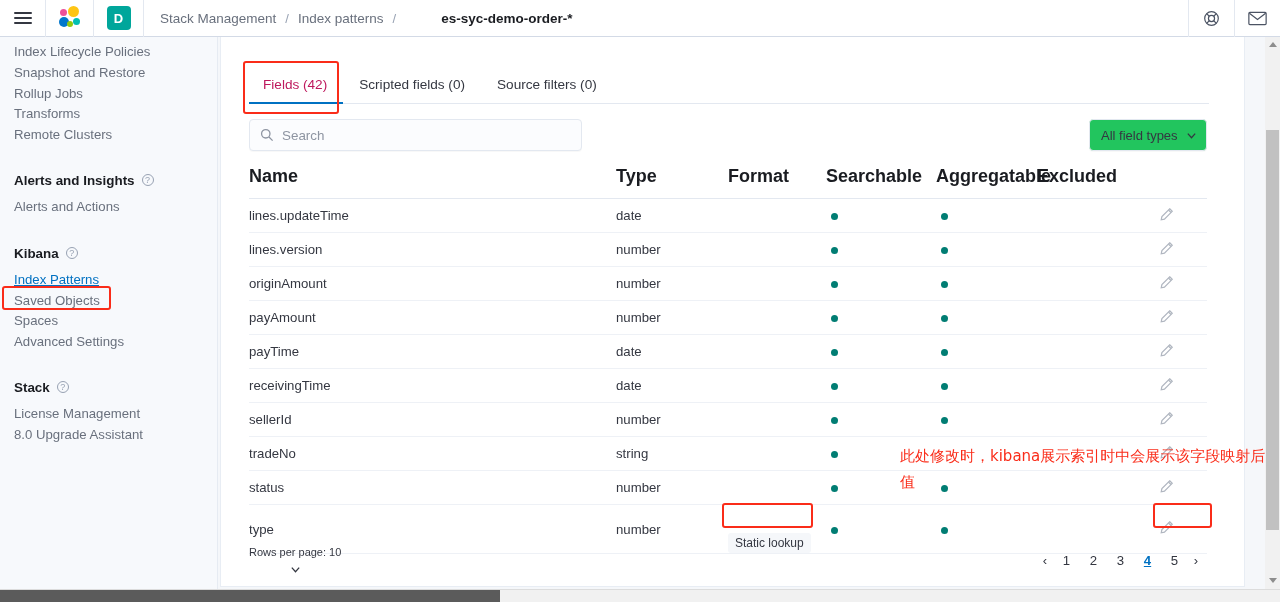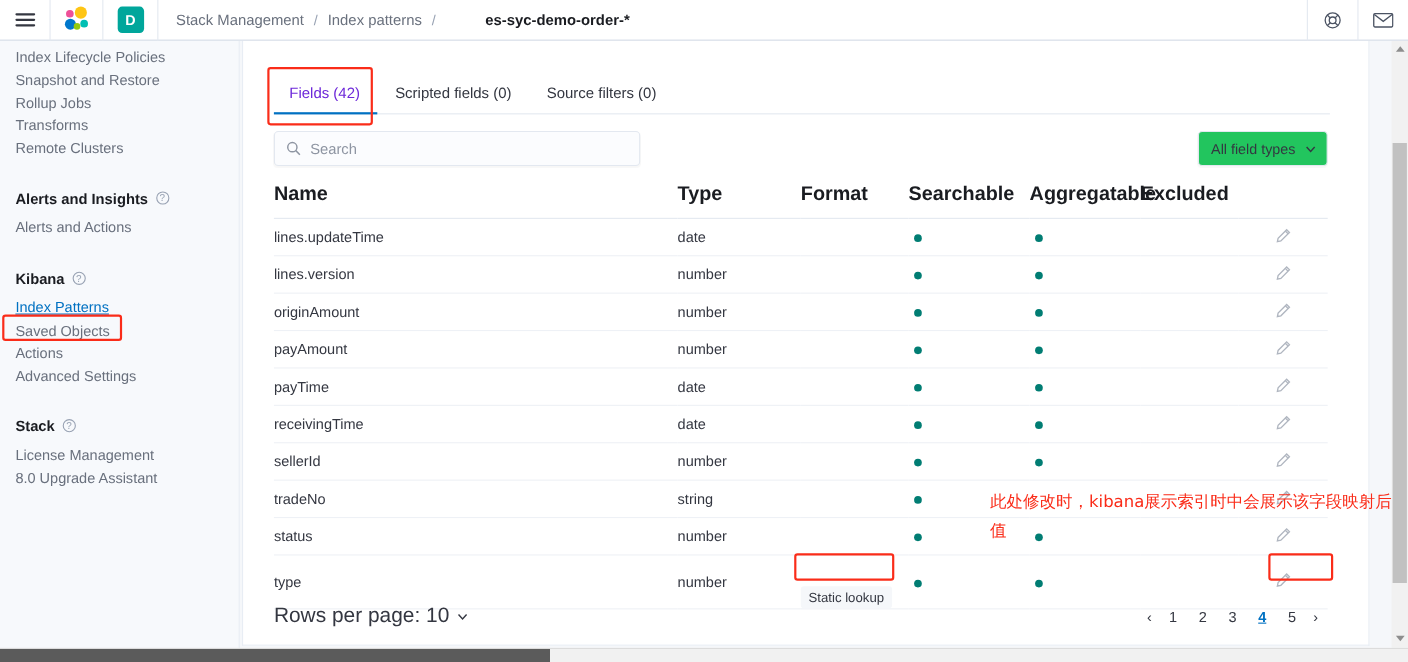--- a/index.html
+++ b/index.html
@@ -116,21 +116,21 @@
     width: 960px; height: 36px;
     border-bottom: 1px solid #e3e8f0;
   }
   .tab {
     font-size: 13.6px; color: #343741;
     padding: 0 16px 11px 16px;
     position: relative; white-space: nowrap;
     cursor: pointer;
   }
   .tab:first-child { padding-left: 14px; }
-  .tab.selected { color: #6d28d9; font-weight: 400; }
+  .tab.selected { color: #be185d; font-weight: 400; }
   .tab.selected::after {
     content: ""; position: absolute; left: 0; right: 0; bottom: -1px;
     height: 2px; background: #0071c2;
   }
 
   
   #search-box {
     position: absolute; left: 248px; top: 119px;
     width: 333px; height: 32px;
     background: #fbfcfe;
@@ -194,23 +194,24 @@
   }
   .pencil-cell { text-align: center; }
 
   
   #footer {
     position: absolute; left: 248px; top: 545px;
     width: 958px; height: 30px;
     display: flex; align-items: center; justify-content: space-between;
   }
   #rows-per-page {
-    font-size: 19px; color: #343741;
+    font-size: 11px; color: #343741;
     display: flex; align-items: center; gap: 6px;
     cursor: pointer;
+    flex-direction: column;
   }
   #pager { display: flex; align-items: center; gap: 0; }
   .pg-arrow {
     width: 22px; height: 22px; display: flex;
     align-items: center; justify-content: center;
     color: #343741; font-size: 13px; cursor: pointer;
   }
   .pg-num {
     min-width: 21px; height: 22px;
     display: flex; align-items: center; justify-content: center;
@@ -347,21 +348,21 @@
   <div class="nav-link">Alerts and Actions</div>
 
   <div style="height:28px"></div>
   <div class="nav-group-title">
     <span>Kibana</span>
     <span class="q-mark">?</span>
   </div>
   <div style="height:9px"></div>
   <div class="nav-link active" style="display:inline-block">Index Patterns</div>
   <div class="nav-link">Saved Objects</div>
-  <div class="nav-link">Actions</div>
+  <div class="nav-link">Spaces</div>
   <div class="nav-link">Advanced Settings</div>
 
   <div style="height:27px"></div>
   <div class="nav-group-title">
     <span>Stack</span>
     <span class="q-mark">?</span>
   </div>
   <div style="height:9px"></div>
   <div class="nav-link">License Management</div>
   <div class="nav-link">8.0 Upgrade Assistant</div>

